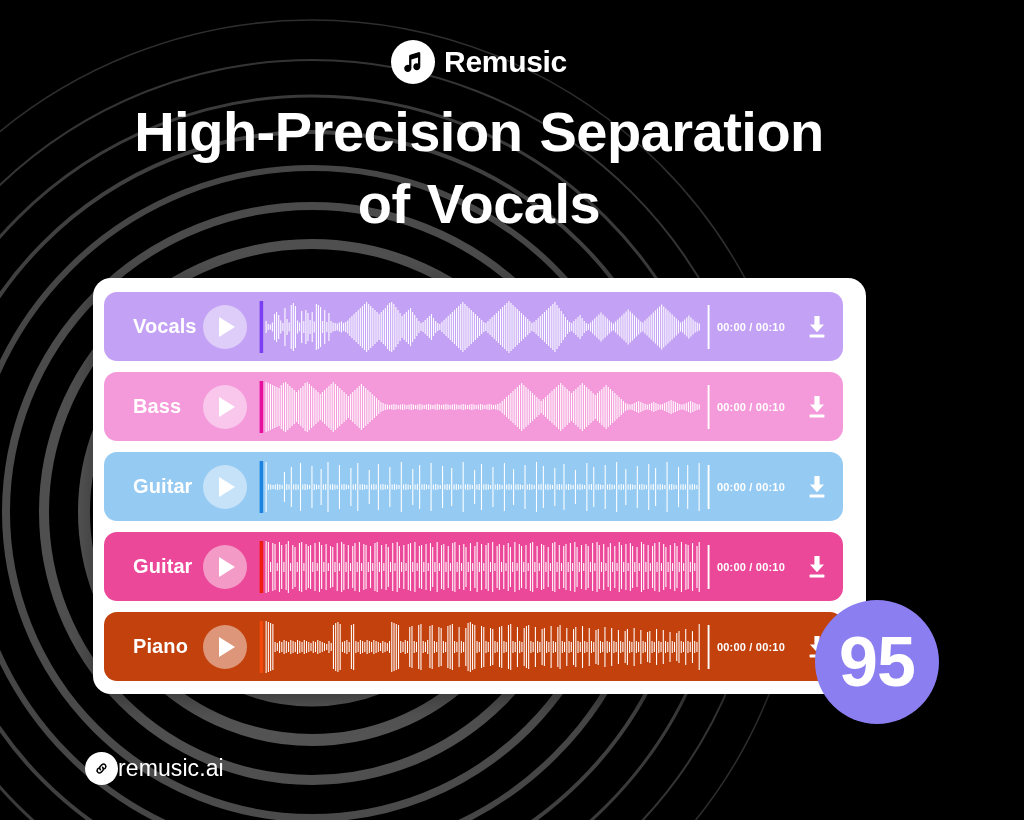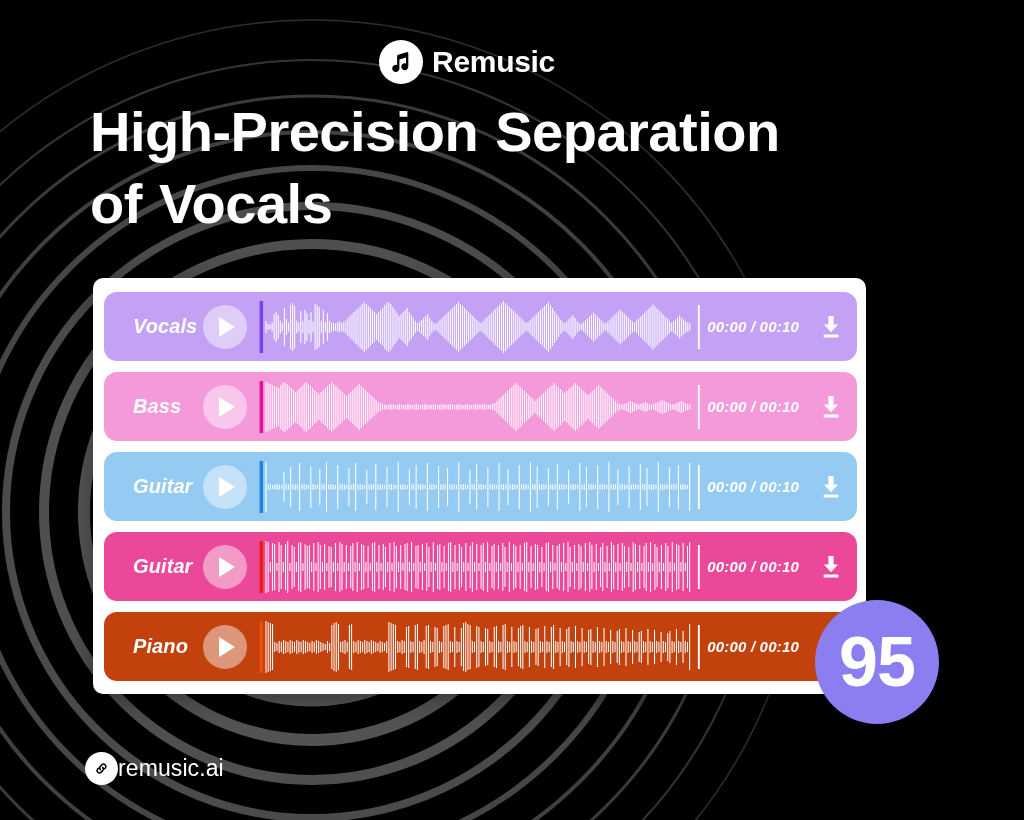--- a/index.html
+++ b/index.html
@@ -8,45 +8,44 @@
     width:1024px; height:820px;
     font-family:"Liberation Sans", sans-serif;
     overflow:hidden; position:relative;
   }
   #stage { position:absolute; inset:0; width:1024px; height:820px; overflow:hidden; background:#000; }
 
   
   #rings { position:absolute; left:0; top:0; width:1024px; height:820px; }
 
   
-  .header { position:absolute; left:0; top:0; width:934px; z-index:5; }
+  .header { position:absolute; left:12px; top:0; width:934px; text-align:center; z-index:5; }
   .brand { display:flex; align-items:center; justify-content:center; gap:9px; margin-top:38px; height:48px; }
   .brand-logo {
     width:44px; height:44px; border-radius:50%; background:#fff;
     display:flex; align-items:center; justify-content:center; flex:0 0 auto;
   }
   .brand-name {
     color:#fff; font-size:30px; font-weight:bold; letter-spacing:-0.3px;
     line-height:1;
   }
   .headline {
     color:#fff; font-weight:bold; font-size:56px; line-height:1.29;
     margin-top:10px; letter-spacing:-0.5px;
     padding:0 90px; word-spacing:2px;
   }
 
   
   .card {
     position:absolute; left:93px; top:278px; width:773px;
-    background:#fff; border-radius:10px;
-    padding:14px 9px 13px 11px;
+    background:#fff; border-radius:18px;
+    padding:14px 23px 13px 11px;
     display:flex; flex-direction:column; gap:11px;
     z-index:6;
     box-shadow:0 6px 26px rgba(0,0,0,.35);
-    font-style:italic;
   }
   .track {
     height:69px; border-radius:13px;
     display:flex; align-items:center;
     padding:0 14px 0 0;
     position:relative; overflow:hidden;
   }
   .track-label {
     width:99px; flex:0 0 auto; padding-left:29px;
     color:#fff; font-size:20px; font-weight:bold; letter-spacing:.1px;
@@ -59,21 +58,21 @@
   }
   .play-tri {
     width:0; height:0; margin-left:4px;
     border-left:16px solid #fff;
     border-top:10px solid transparent;
     border-bottom:10px solid transparent;
   }
   .wave-wrap { flex:1 1 auto; height:56px; position:relative; min-width:0; margin-right:6px; }
   .wave-wrap svg { display:block; width:100%; height:100%; }
   .time {
-    flex:0 0 auto; color:#fff; font-size:15px; font-weight:bold;
+    flex:0 0 auto; color:#fff; font-size:11px; font-weight:bold;
     letter-spacing:.2px; margin-right:20px; white-space:nowrap;
   }
   .dl { flex:0 0 auto; width:24px; height:26px; cursor:pointer; }
 
   
   .score {
     position:absolute; left:815px; top:600px;
     width:124px; height:124px; border-radius:50%;
     background:#8b7ef0; color:#fff;
     display:flex; align-items:center; justify-content:center;

